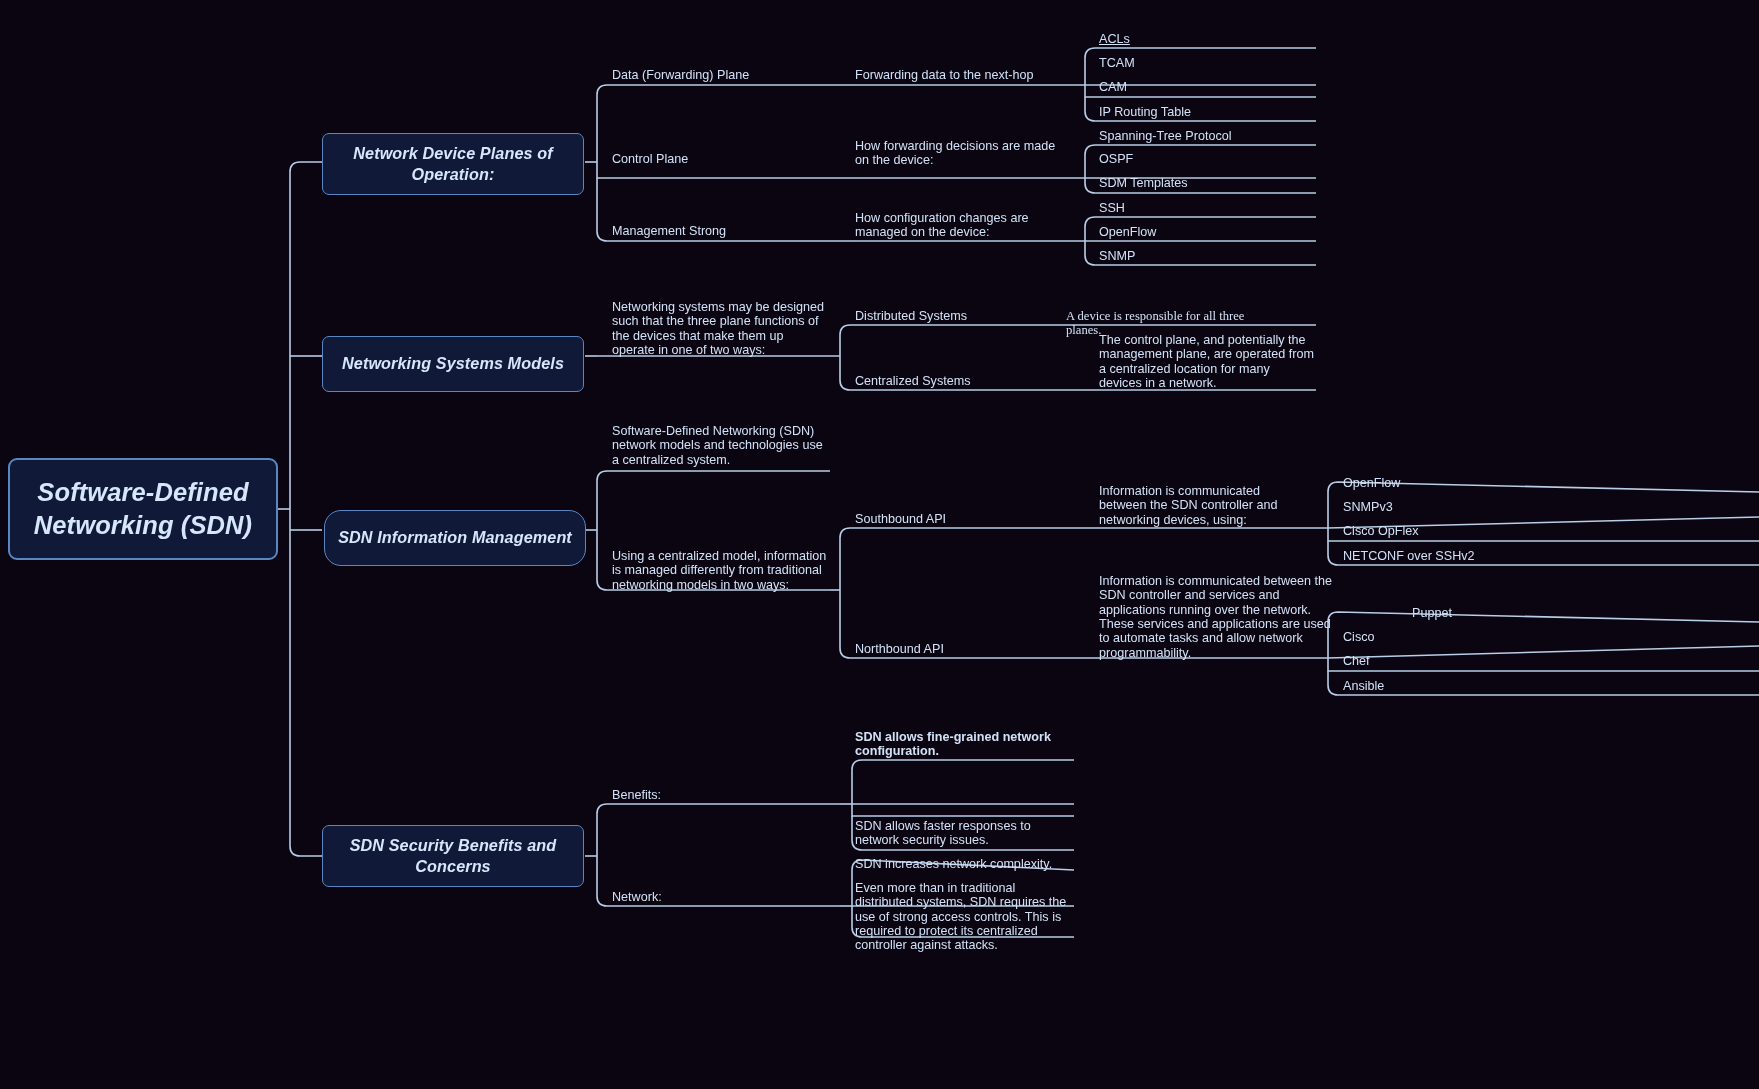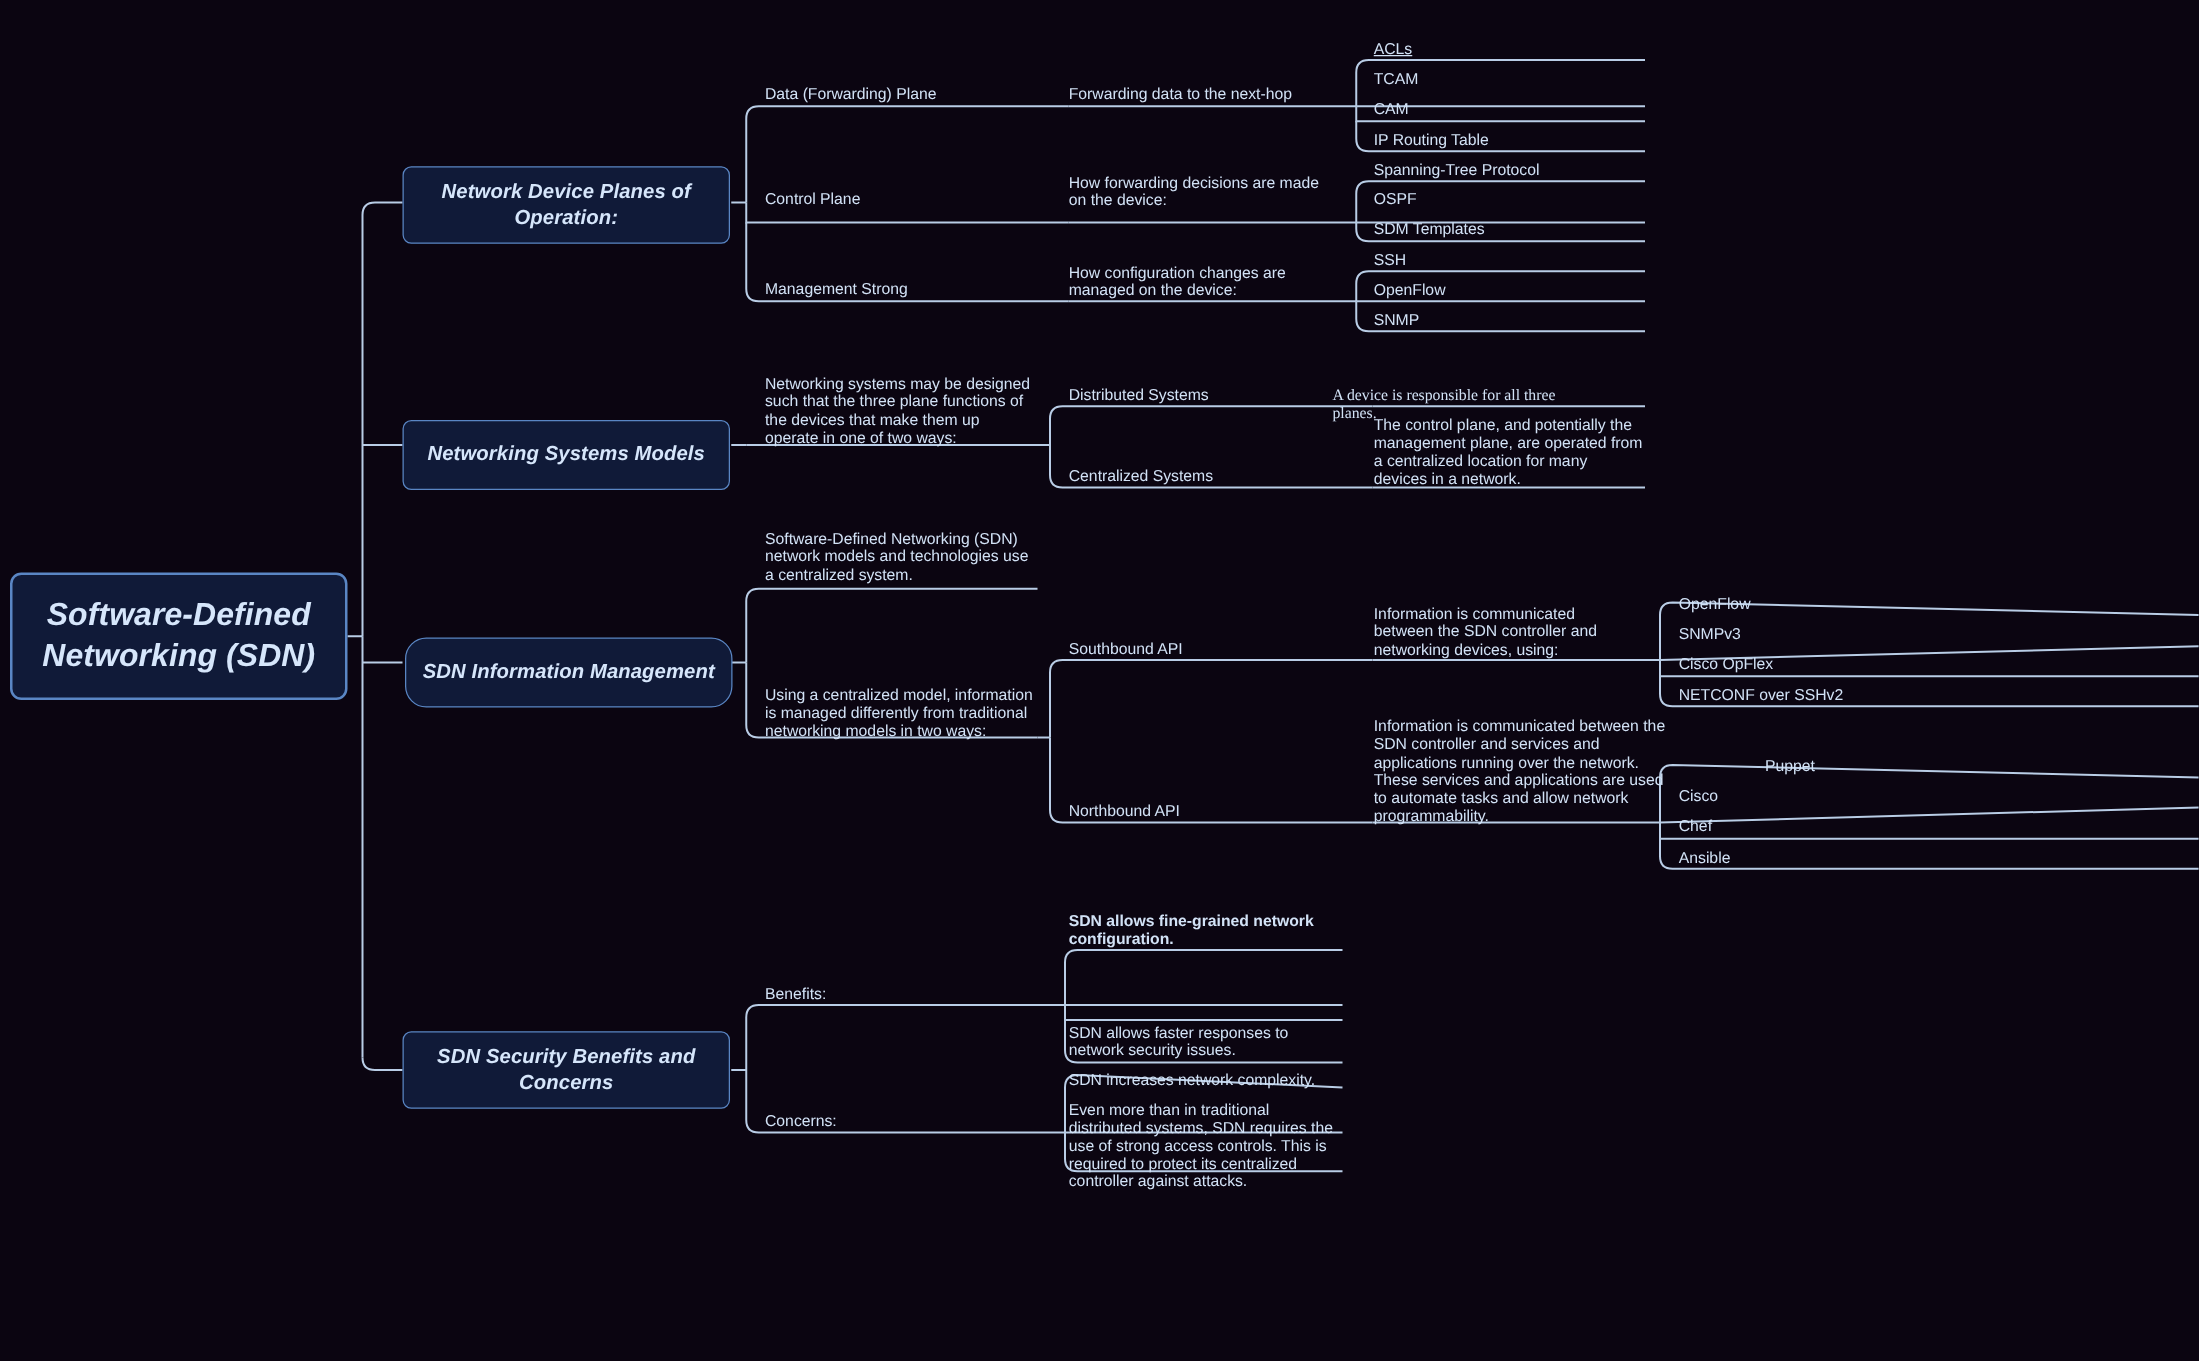--- a/index.html
+++ b/index.html
@@ -185,21 +185,21 @@
   <div class="tnode" style="left:1343px;top:500px;">SNMPv3</div>
   <div class="tnode" style="left:1343px;top:524px;text-align:center;">Cisco OpFlex</div>
   <div class="tnode" style="left:1343px;top:549px;">NETCONF over SSHv2</div>
 
   <div class="tnode" style="left:1384px;top:606px;margin-left:28px;">Puppet</div>
   <div class="tnode" style="left:1343px;top:630px;">Cisco</div>
   <div class="tnode" style="left:1343px;top:654px;">Chef</div>
   <div class="tnode" style="left:1343px;top:679px;">Ansible</div>
 
   <div class="tnode" style="left:612px;top:788px;width:220px;">Benefits:</div>
-  <div class="tnode" style="left:612px;top:890px;width:220px;">Concerns:</div>
+  <div class="tnode" style="left:612px;top:890px;width:220px;">Network:</div>
 
   <div class="tnode" style="left:855px;top:730px;width:215px;font-weight:bold;">SDN allows fine-grained network configuration.</div>
   <div class="tnode" style="left:855px;top:819px;width:215px;">SDN allows faster responses to network security issues.</div>
 
   <div class="tnode" style="left:855px;top:857px;width:218px;">SDN increases network complexity.</div>
   <div class="tnode" style="left:855px;top:881px;width:218px;">Even more than in traditional distributed systems, SDN requires the use of strong access controls. This is required to protect its centralized controller against attacks.</div>
 
 </div>
 
 </body></html>

